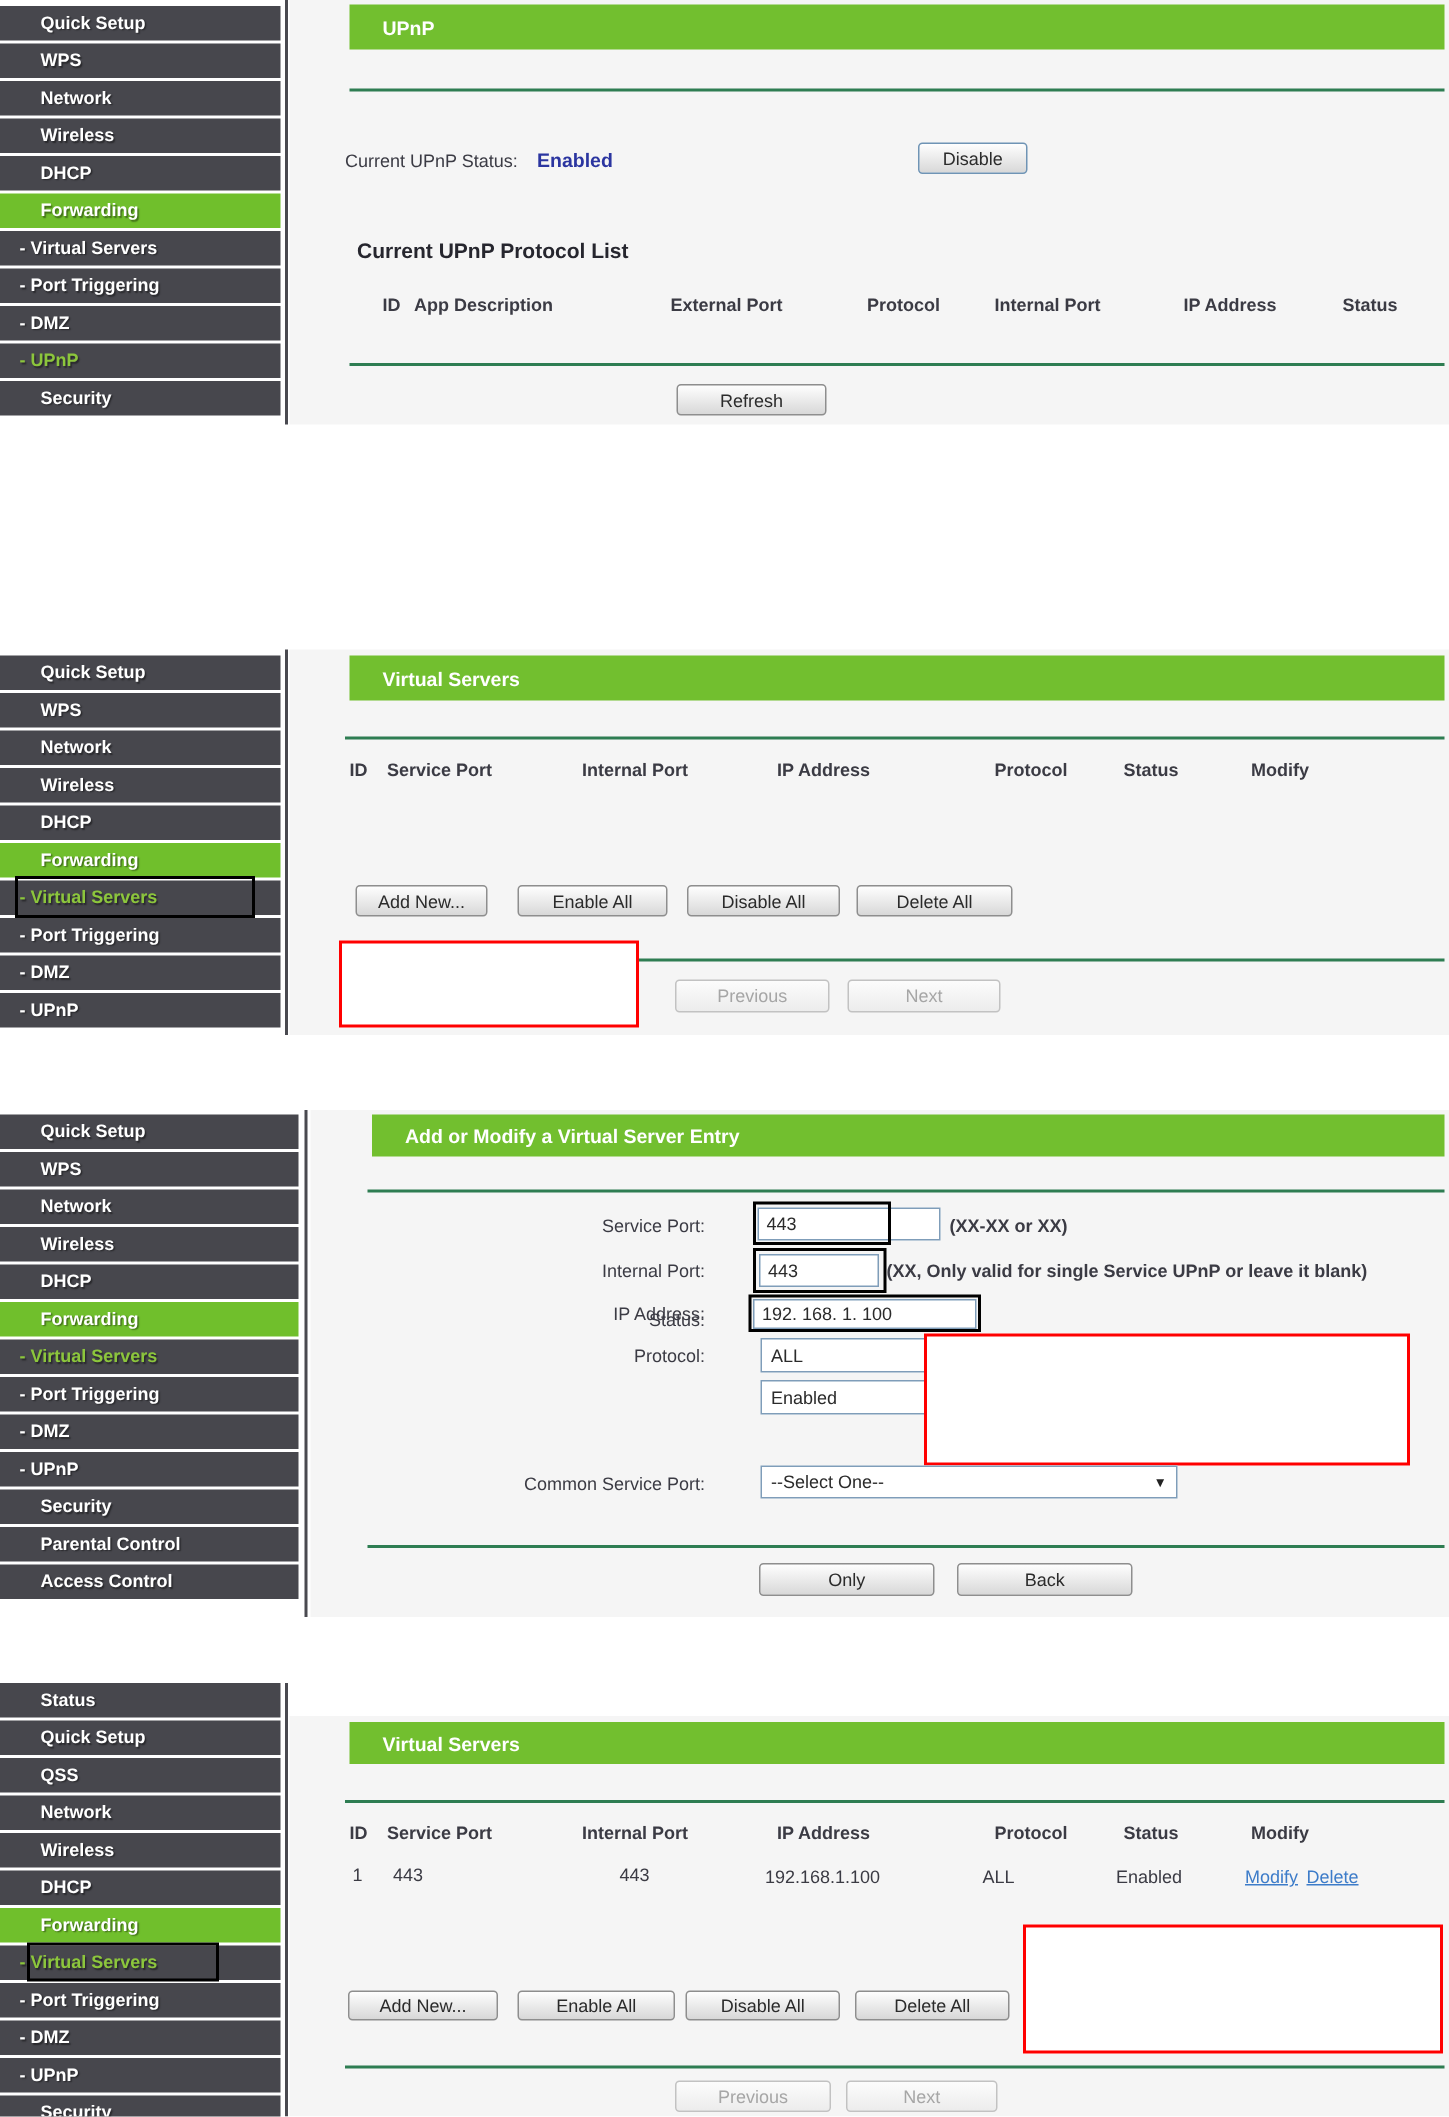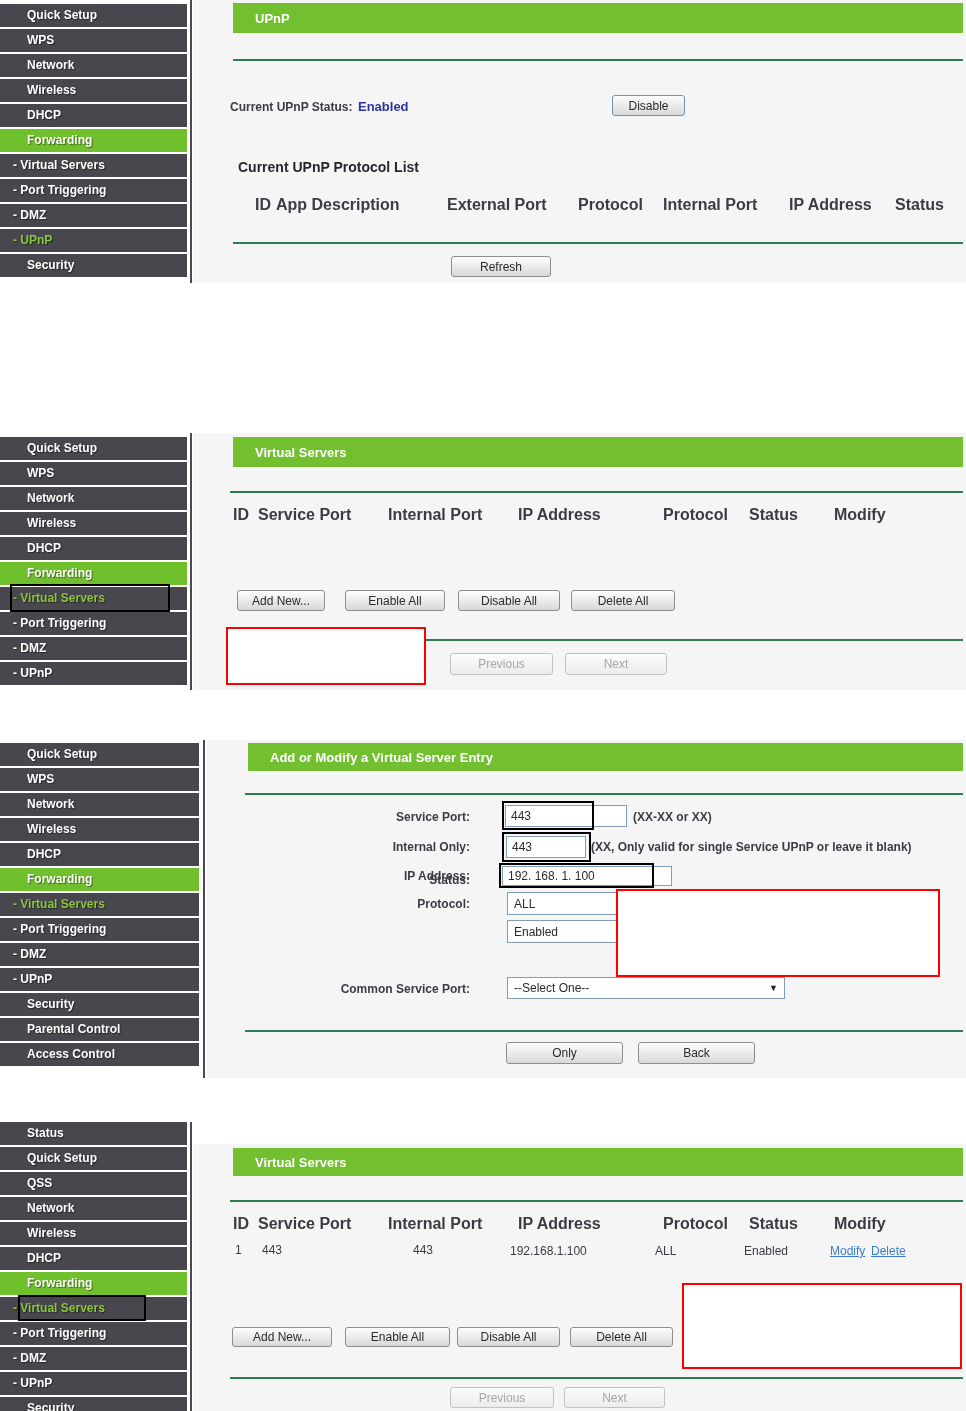--- a/index.html
+++ b/index.html
@@ -13,24 +13,24 @@
   .sb-item.sub{padding-left:13px;}
   .sb-item.active{background:#70bf2c;}
   .sb-item.sub-active{color:#8cc63c;}
   .sb-item.w3{width:199px;}
   .vline{position:absolute;width:2px;background:#4a4a50;}
   
   .bar{position:absolute;background:#72bf2f;color:#fff;font-weight:bold;font-size:13px;
        padding-left:22px;box-sizing:border-box;display:flex;align-items:center;}
   .hr-green{position:absolute;height:2px;background:#2e7d52;}
   
-  .lbl{position:absolute;font-weight:bold;font-size:12px;color:#3b3b44;white-space:nowrap;}
+  .lbl{position:absolute;font-weight:normal;font-size:12px;color:#3b3b44;white-space:nowrap;}
   .lbl.r{text-align:right;}
   .title{position:absolute;font-weight:bold;font-size:14px;color:#26262e;white-space:nowrap;}
-  .colhead{position:absolute;font-weight:bold;font-size:16px;color:#3b3b44;white-space:nowrap;}
+  .colhead{position:absolute;font-weight:bold;font-size:12px;color:#3b3b44;white-space:nowrap;}
   .cell{position:absolute;font-size:12px;color:#3b3b44;white-space:nowrap;}
   .val-blue{position:absolute;font-weight:bold;font-size:13px;color:#2b35a0;white-space:nowrap;}
   .hint{position:absolute;font-weight:bold;font-size:12px;color:#3b3b44;white-space:nowrap;}
   .link{position:absolute;font-size:12px;color:#3d7cc9;text-decoration:underline;cursor:pointer;white-space:nowrap;}
   
   .btn{position:absolute;background:linear-gradient(#fefefe,#d8d8d8);border:1px solid #8e8e8e;
        border-radius:3px;font-size:12px;color:#2b2b2b;text-align:center;box-sizing:border-box;
        cursor:pointer;font-family:inherit;padding:0;}
   .btn.blue-border{border-color:#6f94b5;}
   .btn.disabled{color:#a6a6a6;border-color:#c2c2c2;background:linear-gradient(#fcfcfc,#ececec);}
@@ -136,27 +136,27 @@
 <div class="sb-item w3" style="top:1043px">Access Control</div>
 
 <div class="bar" style="left:248px;top:743px;width:715px;height:28px">Add or Modify a Virtual Server Entry</div>
 <div class="hr-green" style="left:245px;top:793px;width:718px"></div>
 
 <div class="lbl r" style="left:230px;top:810px;width:240px">Service Port:</div>
 <input class="input" style="left: 505px; top: 805px; width: 122px; height: 22px;" value="443">
 <div class="black-box" style="left:502px;top:801px;width:92px;height:29px"></div>
 <div class="hint" style="left:633px;top:810px">(XX-XX or XX)</div>
 
-<div class="lbl r" style="left:230px;top:840px;width:240px">Internal Only:</div>
+<div class="lbl r" style="left:230px;top:840px;width:240px">Internal Port:</div>
 <input class="input" style="left: 506px; top: 836px; width: 80px; height: 22px;" value="443">
 <div class="black-box" style="left:502px;top:832px;width:89px;height:30px"></div>
 <div class="hint" style="left:591px;top:840px">(XX, Only valid for single Service UPnP or leave it blank)</div>
 
 <div class="lbl r" style="left:230px;top:869px;width:240px">IP Address:</div>
-<input class="input" style="left: 502px; top: 866px; width: 170px; height: 20px;" value="192. 168. 1. 100">
+<input class="input" style="left: 502px; top: 866px; width: 149px; height: 20px;" value="192. 168. 1. 100">
 <div class="black-box" style="left:499px;top:863px;width:155px;height:25px"></div>
 
 <div class="lbl r" style="left:230px;top:897px;width:240px">Protocol:</div>
 <div class="select" style="left:507px;top:892px;width:278px;height:23px">
   <span>ALL</span>
 </div>
 
 <div class="lbl r" style="left:230px;top:873px;width:240px">Status:</div>
 <div class="select" style="left:507px;top:920px;width:278px;height:23px">
   <span>Enabled</span>

